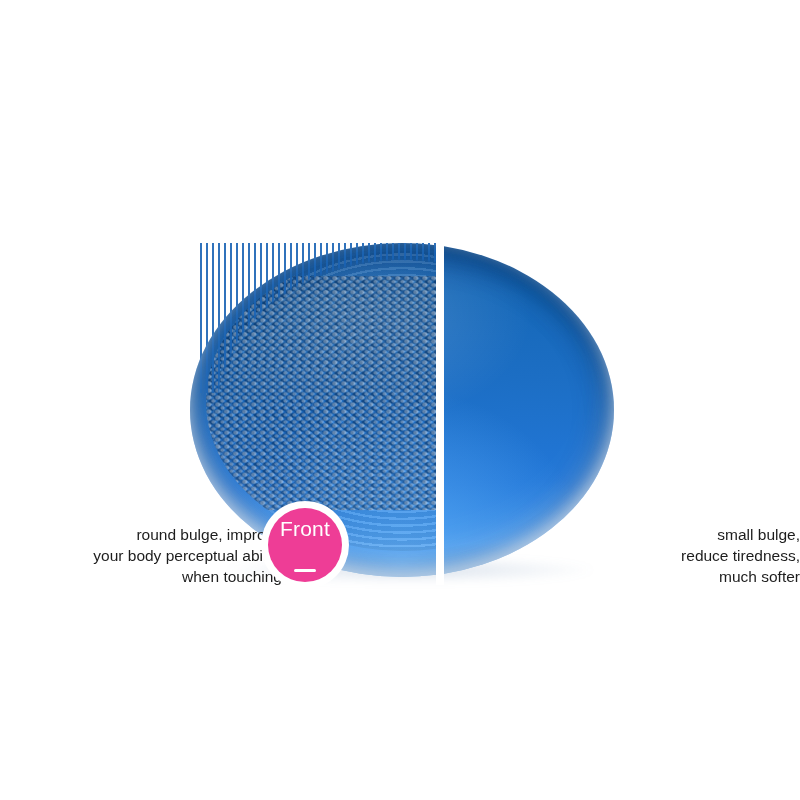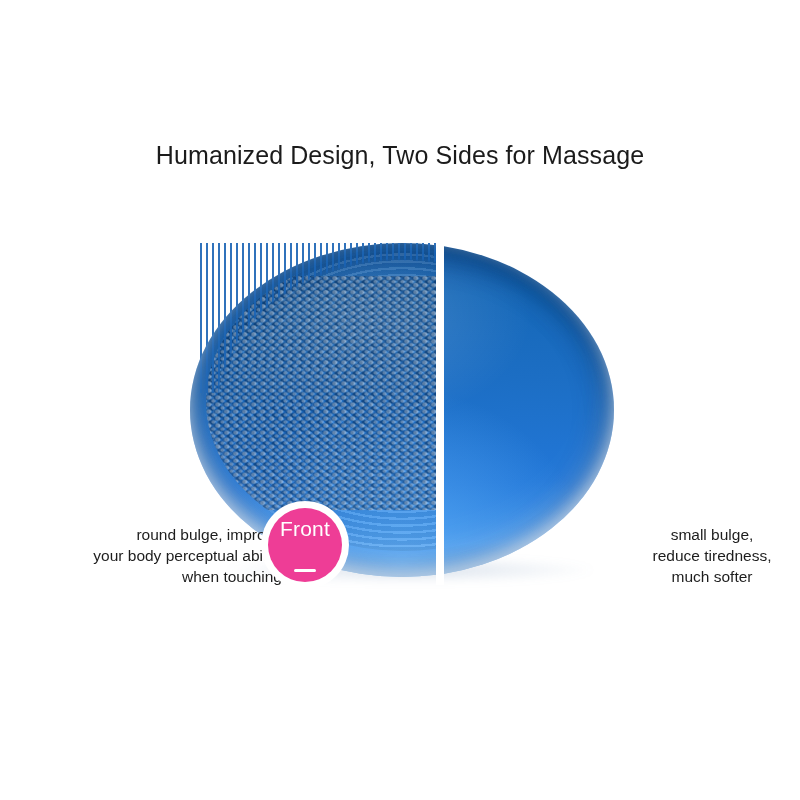--- a/index.html
+++ b/index.html
@@ -263,31 +263,30 @@
     left: 0px;
     top: 524px;
     width: 262px;
     text-align: right;
     padding-left: 20px;
   }
   #caption-right {
     left: 624px;
     top: 524px;
     width: 176px;
-    text-align: center;
+    text-align: right;
   }
 </style>
 </head>
 <body>
 
 <div id="stage">
 
   <div id="watermark"></div>
 
-  <div id="title">Humanized Design, Two Sides for Massage</div>
 
   <div id="product">
 
     <div id="disc-shadow"></div>
 
     <div class="disc-half" id="disc-front-half">
       <div class="disc-body"></div>
       <div class="nub-field">
         <div class="nub-rings"></div>
         <div class="nub-inner"></div>

